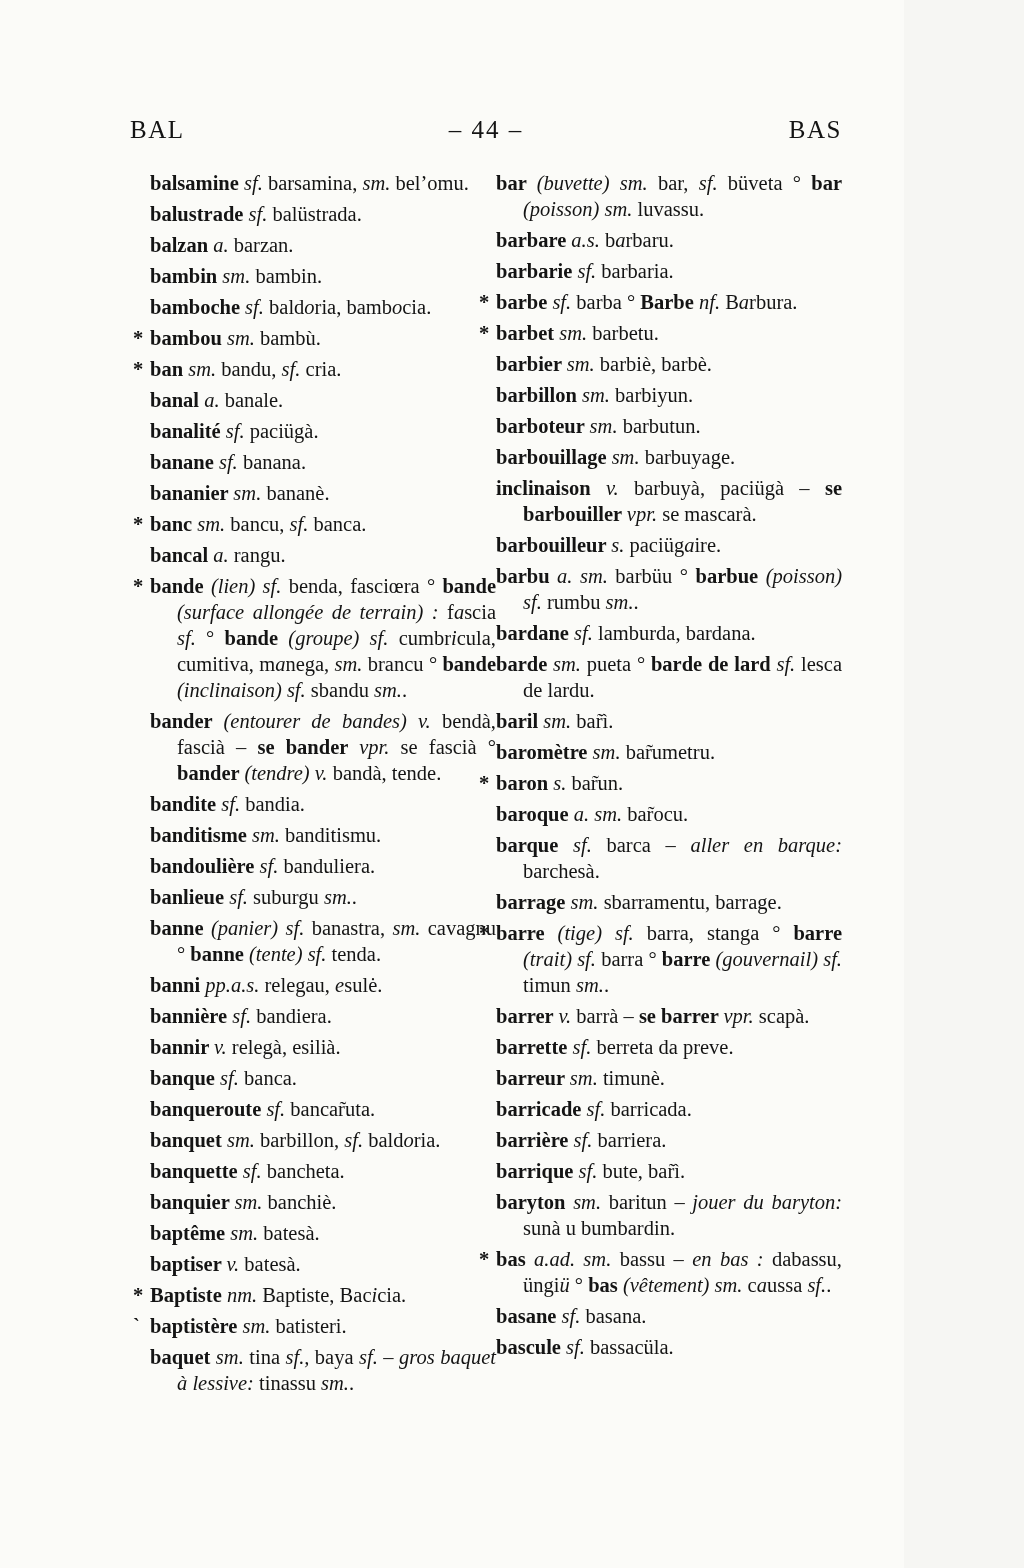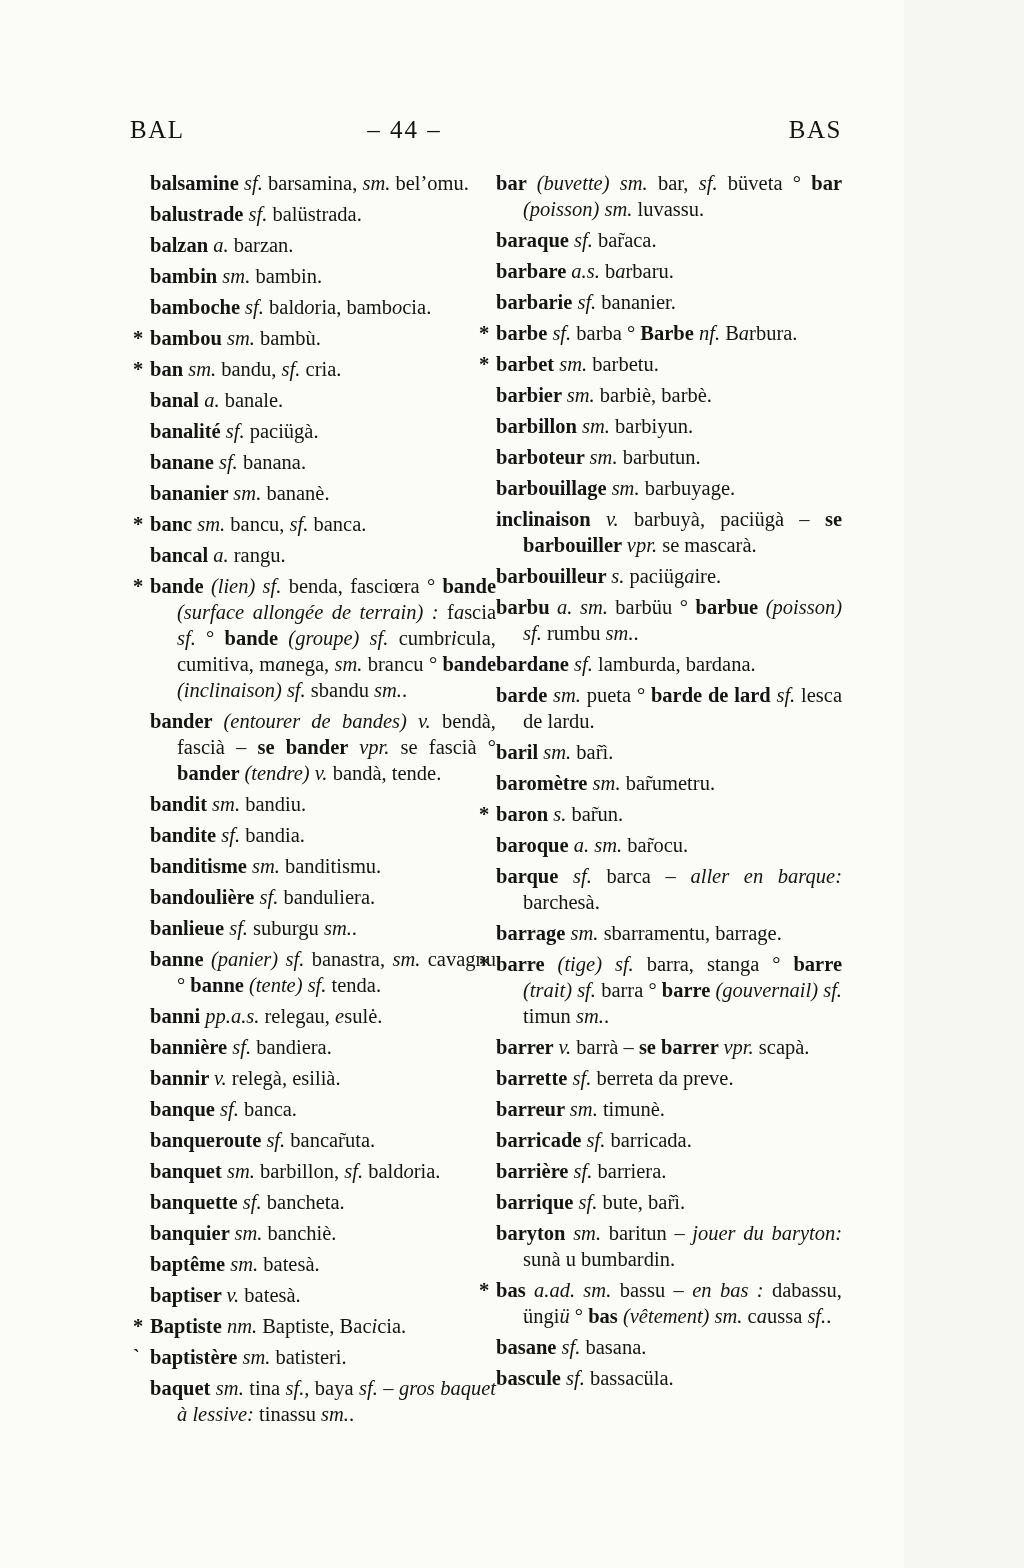--- a/index.html
+++ b/index.html
@@ -19,21 +19,21 @@
     overflow: hidden;
   }
   .running-head {
     display: flex;
     align-items: baseline;
     font-size: 25px;
     letter-spacing: 1.5px;
     margin-bottom: 26px;
   }
   .running-head .rh-left  { flex: 1; text-align: left; }
-  .running-head .rh-center{ flex: 1; letter-spacing: 2px; }
+  .running-head .rh-center{ flex: 1; text-align: center; letter-spacing: 2px; }
   .running-head .rh-right { flex: 1; text-align: right; }
   .columns {
     display: flex;
     justify-content: center;
   }
   .column {
     width: 378px;
     box-sizing: content-box;
   }
   .column.left { margin-left: 20px; }
@@ -77,21 +77,20 @@
         <p class="entry"><span class="marker">*</span><span class="seg-b">bambou </span><span class="seg-i">sm.</span><span class="seg-r"> bambù.</span></p>
         <p class="entry"><span class="marker">*</span><span class="seg-b">ban </span><span class="seg-i">sm.</span><span class="seg-r"> bandu, </span><span class="seg-i">sf.</span><span class="seg-r"> cria.</span></p>
         <p class="entry"><span class="seg-b">banal </span><span class="seg-i">a.</span><span class="seg-r"> banale.</span></p>
         <p class="entry"><span class="seg-b">banalité </span><span class="seg-i">sf.</span><span class="seg-r"> paciügà.</span></p>
         <p class="entry"><span class="seg-b">banane </span><span class="seg-i">sf.</span><span class="seg-r"> banana.</span></p>
         <p class="entry"><span class="seg-b">bananier </span><span class="seg-i">sm.</span><span class="seg-r"> bananè.</span></p>
         <p class="entry"><span class="marker">*</span><span class="seg-b">banc </span><span class="seg-i">sm.</span><span class="seg-r"> bancu, </span><span class="seg-i">sf.</span><span class="seg-r"> banca.</span></p>
         <p class="entry"><span class="seg-b">bancal </span><span class="seg-i">a.</span><span class="seg-r"> rangu.</span></p>
         <p class="entry"><span class="marker">*</span><span class="seg-b">bande </span><span class="seg-i">(lien) sf.</span><span class="seg-r"> benda, fasciœra ° </span><span class="seg-b">bande </span><span class="seg-i">(surface allongée de terrain) :</span><span class="seg-r"> f</span><span class="seg-i">a</span><span class="seg-r">scia </span><span class="seg-i">sf.</span><span class="seg-r"> ° </span><span class="seg-b">bande </span><span class="seg-i">(groupe) sf.</span><span class="seg-r"> cumbr</span><span class="seg-i">i</span><span class="seg-r">cula, cumitiva, m</span><span class="seg-i">a</span><span class="seg-r">nega, </span><span class="seg-i">sm.</span><span class="seg-r"> brancu ° </span><span class="seg-b">bande </span><span class="seg-i">(inclinaison) sf.</span><span class="seg-r"> sbandu </span><span class="seg-i">sm.</span><span class="seg-r">.</span></p>
         <p class="entry"><span class="seg-b">bander </span><span class="seg-i">(entourer de bandes) v.</span><span class="seg-r"> bendà, fascià – </span><span class="seg-b">se bander </span><span class="seg-i">vpr.</span><span class="seg-r"> se fascià ° </span><span class="seg-b">bander </span><span class="seg-i">(tendre) v.</span><span class="seg-r"> bandà, tende.</span></p>
-        <p class="entry"><span class="seg-b">bandit </span><span class="seg-i">sm.</span><span class="seg-r"> bandiu.</span></p>
         <p class="entry"><span class="seg-b">bandite </span><span class="seg-i">sf.</span><span class="seg-r"> bandia.</span></p>
         <p class="entry"><span class="seg-b">banditisme </span><span class="seg-i">sm.</span><span class="seg-r"> banditismu.</span></p>
         <p class="entry"><span class="seg-b">bandoulière </span><span class="seg-i">sf.</span><span class="seg-r"> banduliera.</span></p>
         <p class="entry"><span class="seg-b">banlieue </span><span class="seg-i">sf.</span><span class="seg-r"> suburgu </span><span class="seg-i">sm.</span><span class="seg-r">.</span></p>
         <p class="entry"><span class="seg-b">banne </span><span class="seg-i">(panier) sf.</span><span class="seg-r"> banastra, </span><span class="seg-i">sm.</span><span class="seg-r"> cavagnu ° </span><span class="seg-b">banne </span><span class="seg-i">(tente) sf.</span><span class="seg-r"> tenda.</span></p>
         <p class="entry"><span class="seg-b">banni </span><span class="seg-i">pp.a.s.</span><span class="seg-r"> relegau, </span><span class="seg-i">e</span><span class="seg-r">sulė.</span></p>
         <p class="entry"><span class="seg-b">bannière </span><span class="seg-i">sf.</span><span class="seg-r"> bandiera.</span></p>
         <p class="entry"><span class="seg-b">bannir </span><span class="seg-i">v.</span><span class="seg-r"> relegà, esilià.</span></p>
         <p class="entry"><span class="seg-b">banque </span><span class="seg-i">sf.</span><span class="seg-r"> banca.</span></p>
         <p class="entry"><span class="seg-b">banqueroute </span><span class="seg-i">sf.</span><span class="seg-r"> bancar̃uta.</span></p>
@@ -99,23 +98,22 @@
         <p class="entry"><span class="seg-b">banquette </span><span class="seg-i">sf.</span><span class="seg-r"> bancheta.</span></p>
         <p class="entry"><span class="seg-b">banquier </span><span class="seg-i">sm.</span><span class="seg-r"> banchiè.</span></p>
         <p class="entry"><span class="seg-b">baptême </span><span class="seg-i">sm.</span><span class="seg-r"> batesà.</span></p>
         <p class="entry"><span class="seg-b">baptiser </span><span class="seg-i">v.</span><span class="seg-r"> batesà.</span></p>
         <p class="entry"><span class="marker">*</span><span class="seg-b">Baptiste </span><span class="seg-i">nm.</span><span class="seg-r"> Baptiste, Bac</span><span class="seg-i">i</span><span class="seg-r">cia.</span></p>
         <p class="entry"><span class="marker">ˋ</span><span class="seg-b">baptistère </span><span class="seg-i">sm.</span><span class="seg-r"> batisteri.</span></p>
         <p class="entry"><span class="seg-b">baquet </span><span class="seg-i">sm.</span><span class="seg-r"> tina </span><span class="seg-i">sf.,</span><span class="seg-r"> baya </span><span class="seg-i">sf.</span><span class="seg-r"> – </span><span class="seg-i">gros baquet à lessive:</span><span class="seg-r"> tinassu </span><span class="seg-i">sm.</span><span class="seg-r">.</span></p>
       </div>
     <div class="column right">
         <p class="entry"><span class="seg-b">bar </span><span class="seg-i">(buvette) sm.</span><span class="seg-r"> bar, </span><span class="seg-i">sf.</span><span class="seg-r"> büveta ° </span><span class="seg-b">bar </span><span class="seg-i">(poisson) sm.</span><span class="seg-r"> luvassu.</span></p>
-        <p class="entry"><span class="seg-b">baraque </span><span class="seg-i">sf.</span><span class="seg-r"> bar̃aca.</span></p>
         <p class="entry"><span class="seg-b">barbare </span><span class="seg-i">a.s.</span><span class="seg-r"> b</span><span class="seg-i">a</span><span class="seg-r">rbaru.</span></p>
-        <p class="entry"><span class="seg-b">barbarie </span><span class="seg-i">sf.</span><span class="seg-r"> bananier.</span></p>
+        <p class="entry"><span class="seg-b">barbarie </span><span class="seg-i">sf.</span><span class="seg-r"> barbaria.</span></p>
         <p class="entry"><span class="marker">*</span><span class="seg-b">barbe </span><span class="seg-i">sf.</span><span class="seg-r"> barba ° </span><span class="seg-b">Barbe </span><span class="seg-i">nf.</span><span class="seg-r"> B</span><span class="seg-i">a</span><span class="seg-r">rbura.</span></p>
         <p class="entry"><span class="marker">*</span><span class="seg-b">barbet </span><span class="seg-i">sm.</span><span class="seg-r"> barbetu.</span></p>
         <p class="entry"><span class="seg-b">barbier </span><span class="seg-i">sm.</span><span class="seg-r"> barbiè, barbè.</span></p>
         <p class="entry"><span class="seg-b">barbillon </span><span class="seg-i">sm.</span><span class="seg-r"> barbiyun.</span></p>
         <p class="entry"><span class="seg-b">barboteur </span><span class="seg-i">sm.</span><span class="seg-r"> barbutun.</span></p>
         <p class="entry"><span class="seg-b">barbouillage </span><span class="seg-i">sm.</span><span class="seg-r"> barbuyage.</span></p>
         <p class="entry"><span class="seg-b">inclinaison </span><span class="seg-i">v.</span><span class="seg-r"> barbuyà, paciügà – </span><span class="seg-b">se barbouiller </span><span class="seg-i">vpr.</span><span class="seg-r"> se mascarà.</span></p>
         <p class="entry"><span class="seg-b">barbouilleur </span><span class="seg-i">s.</span><span class="seg-r"> paciüg</span><span class="seg-i">a</span><span class="seg-r">ire.</span></p>
         <p class="entry"><span class="seg-b">barbu </span><span class="seg-i">a. sm.</span><span class="seg-r"> barbüu ° </span><span class="seg-b">barbue </span><span class="seg-i">(poisson) sf.</span><span class="seg-r"> rumbu </span><span class="seg-i">sm.</span><span class="seg-r">.</span></p>
         <p class="entry"><span class="seg-b">bardane </span><span class="seg-i">sf.</span><span class="seg-r"> lamburda, bardana.</span></p>

